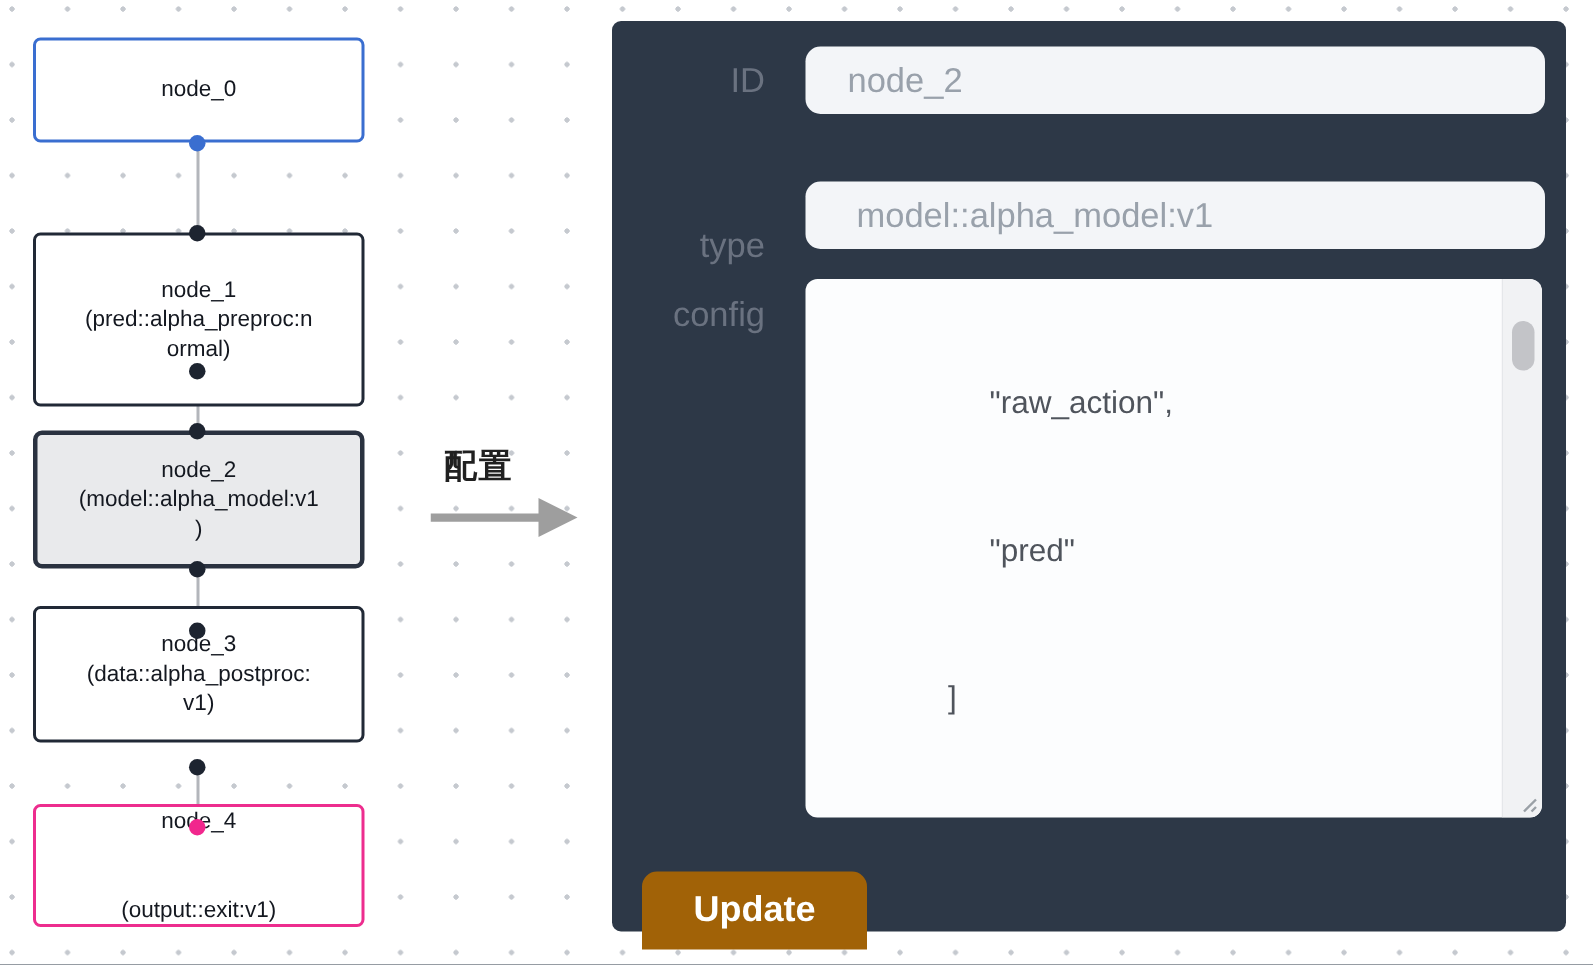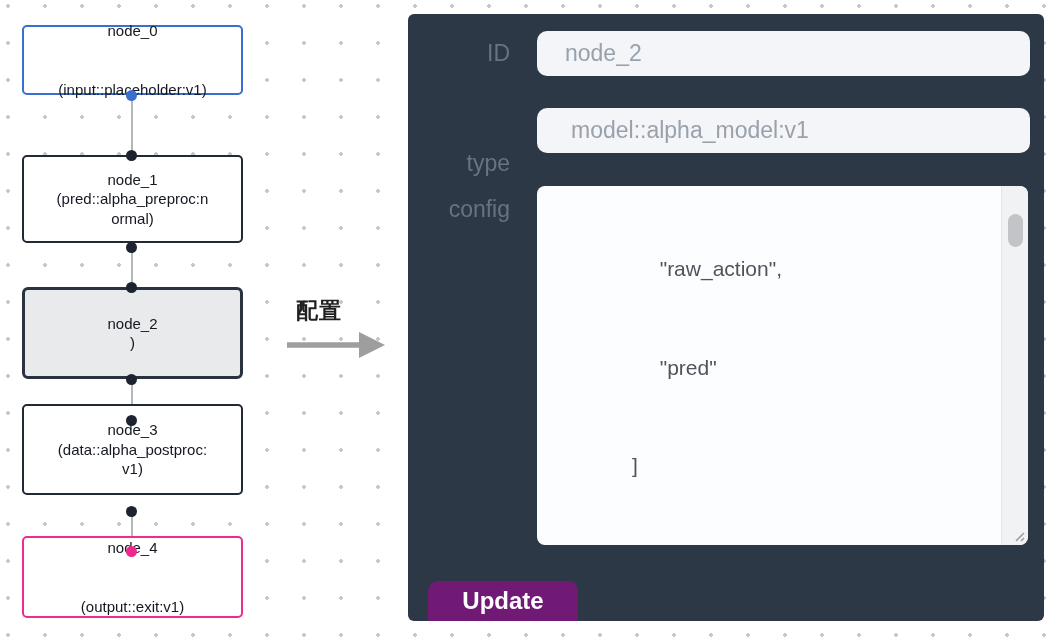--- a/index.html
+++ b/index.html
@@ -12,21 +12,21 @@
     font-family:"Liberation Sans",sans-serif;
   }
   
   .node{
     position:absolute;left:22px;width:221px;box-sizing:border-box;
     background:#ffffff;border-radius:5px;
     display:flex;flex-direction:column;justify-content:center;align-items:center;
     text-align:center;font-size:15px;line-height:19.5px;color:#141820;
   }
   .n0{top:25px;height:70px;border:2px solid #3a6ed0;gap:40px;}
-  .n1{top:155px;height:88px;border:2px solid #212936;}
+  .n1{top:155px;height:116px;border:2px solid #212936;}
   .n2{top:287px;height:92px;border:3px solid #2a3240;background:#e9eaec;border-radius:6px;}
   .n3{top:404px;height:91px;border:2px solid #212936;}
   .n4{top:536px;height:82px;border:2px solid #ed2d8e;justify-content:space-between;}
   .edge{position:absolute;left:131px;width:2px;background:#b3b6bb;}
   .e0{top:95px;height:60px;}
   .e1{top:247px;height:40px;}
   .e2{top:379px;height:41px;}
   .e3{top:511px;height:40px;}
   .port{position:absolute;left:126px;width:11px;height:11px;border-radius:50%;background:#1d2430;}
   .port.blue{background:#3a6ed0;}
@@ -39,54 +39,54 @@
   
   .panel{position:absolute;left:408px;top:14px;width:636px;height:607px;background:#2d3847;border-radius:6px;}
   .field-label{position:absolute;left:0;width:102px;text-align:right;font-size:23px;color:#6a7280;}
   .lbl-id{top:26px;} .lbl-type{top:104px;margin-top:32px;} .lbl-config{top:182px;}
   .tfield{
     position:absolute;left:129px;width:493px;height:45px;box-sizing:border-box;
     background:#f3f5f8;border:none;outline:none;border-radius:10px;
     padding:0 14px 0 28px;font-family:"Liberation Sans",sans-serif;
     font-size:23px;color:#99a1ab;
   }
-  .tf-id{top:17px;} .tf-type{top:94px;padding-left:34px;}
+  .tf-id{top:17px;} .tf-type{top:107px;padding-left:34px;}
   .config-box{position:absolute;left:129px;top:172px;width:491px;height:359px;background:#fcfdfe;border-radius:8px;overflow:hidden;}
   .code{position:absolute;left:12px;top:2px;right:28px;bottom:0;white-space:pre;word-spacing:8px;
         font-size:21px;line-height:32.7px;color:#4f545c;}
   .sb-track{position:absolute;right:0;top:0;bottom:0;width:26px;background:#f1f2f4;border-left:1px solid #e5e7ea;border-radius:0 8px 8px 0;}
   .sb-thumb{position:absolute;right:5px;top:28px;width:15px;height:33px;background:#c3c4c8;border-radius:8px;}
   .resize-handle{position:absolute;right:2px;bottom:2px;width:16px;height:16px;}
   .update-btn{
-    position:absolute;left:20px;top:567px;width:150px;height:40px;border:none;
-    background:#701a75;color:#ffffff;font-family:"Liberation Sans",sans-serif;
+    position:absolute;left:20px;top:567px;width:150px;height:52px;border:none;
+    background:#a16207;color:#ffffff;font-family:"Liberation Sans",sans-serif;
     font-size:24px;font-weight:bold;border-radius:10px 10px 0 0;cursor:pointer;
   }
 </style>
 </head>
 <body>
 
 <div>
 
   <div class="edge e0"></div>
   <div class="edge e1"></div>
   <div class="edge e2"></div>
   <div class="edge e3"></div>
 
   <div class="node n0">
     <div>node_0</div>
-    <div>(input::placeholder:v1)</div>
   </div>
   <div class="node n1">
     <div>node_1</div>
     <div>(pred::alpha_preproc:n</div>
     <div>ormal)</div>
   </div>
   <div class="node n2">
     <div>node_2</div>
+    <div>(model::alpha_model:v1</div>
     <div>)</div>
   </div>
   <div class="node n3">
     <div>node_3</div>
     <div>(data::alpha_postproc:</div>
     <div>v1)</div>
   </div>
   <div class="node n4">
     <div>node_4</div>
     <div>(output::exit:v1)</div>

